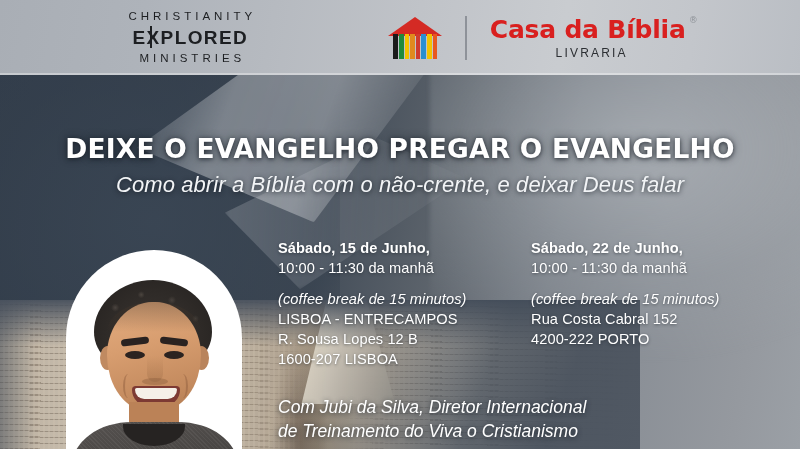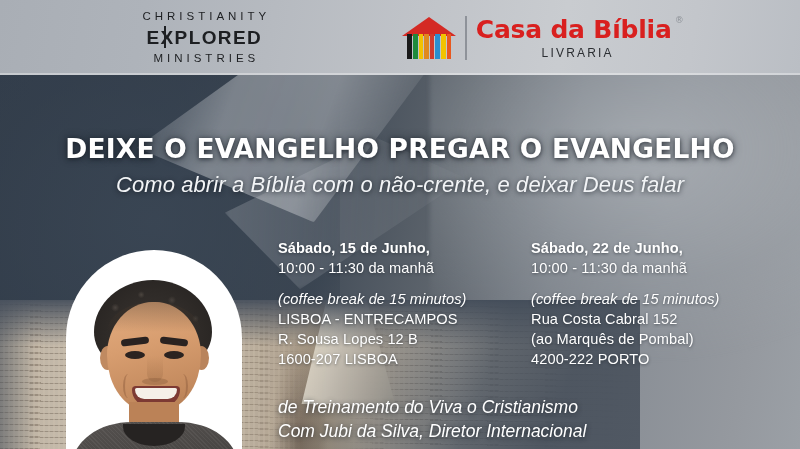--- a/index.html
+++ b/index.html
@@ -191,21 +191,21 @@
     font-size: 11.5px;
     letter-spacing: 4.0px;
     margin-top: 6px;
     padding-left: 4px;
   }
 
   
   .cb-logo {
     display: flex;
     align-items: center;
-    gap: 9px;
+    gap: 23px;
   }
   .cb-house {
     position: relative;
     width: 54px;
     height: 42px;
   }
   .cb-roof {
     position: absolute;
     left: 0; top: 0;
     width: 0; height: 0;
@@ -494,24 +494,23 @@
       <div class="ev-line">LISBOA - ENTRECAMPOS</div>
       <div class="ev-line">R. Sousa Lopes 12 B</div>
       <div class="ev-line">1600-207 LISBOA</div>
     </div>
 
     <div class="event-col">
       <div class="ev-line bold">Sábado, 22 de Junho,</div>
       <div class="ev-line">10:00 - 11:30 da manhã</div>
       <div class="ev-line italic">(coffee break de 15 minutos)</div>
       <div class="ev-line">Rua Costa Cabral 152</div>
-      <div class="ev-line">(ao Marquês de Pombal)</div>
       <div class="ev-line">4200-222 PORTO</div>
     </div>
 
   </div>
 
   <div class="speaker">
+    <div>Com Jubi da Silva, Diretor Internacional</div>
     <div>de Treinamento do Viva o Cristianismo</div>
-    <div>Com Jubi da Silva, Diretor Internacional</div>
   </div>
 
 </div>
 
 </body></html>

